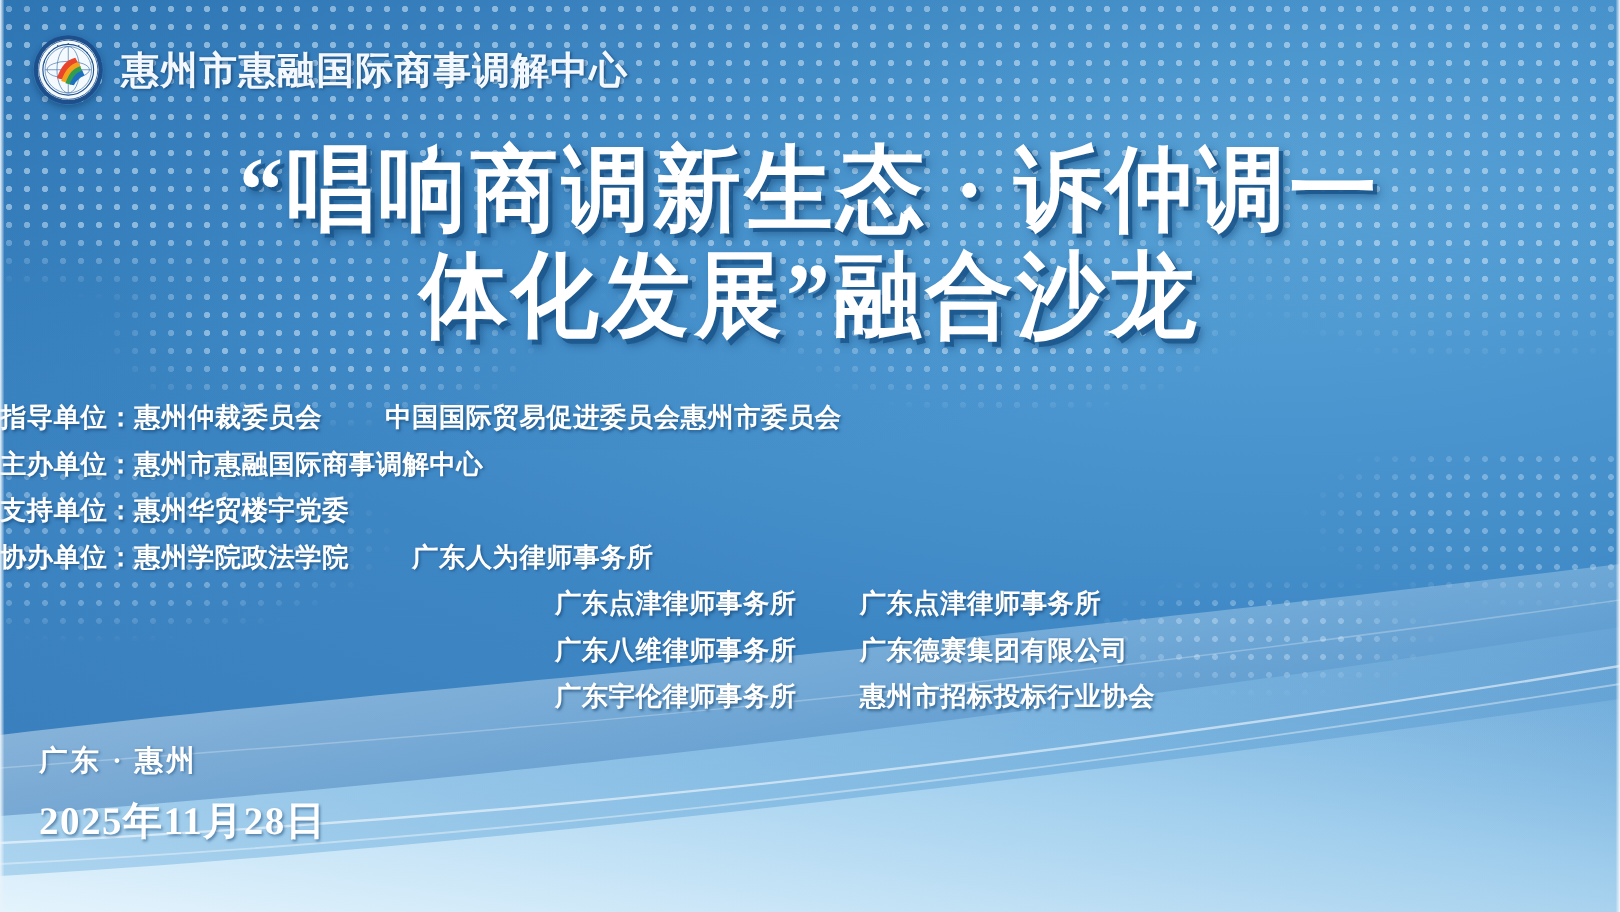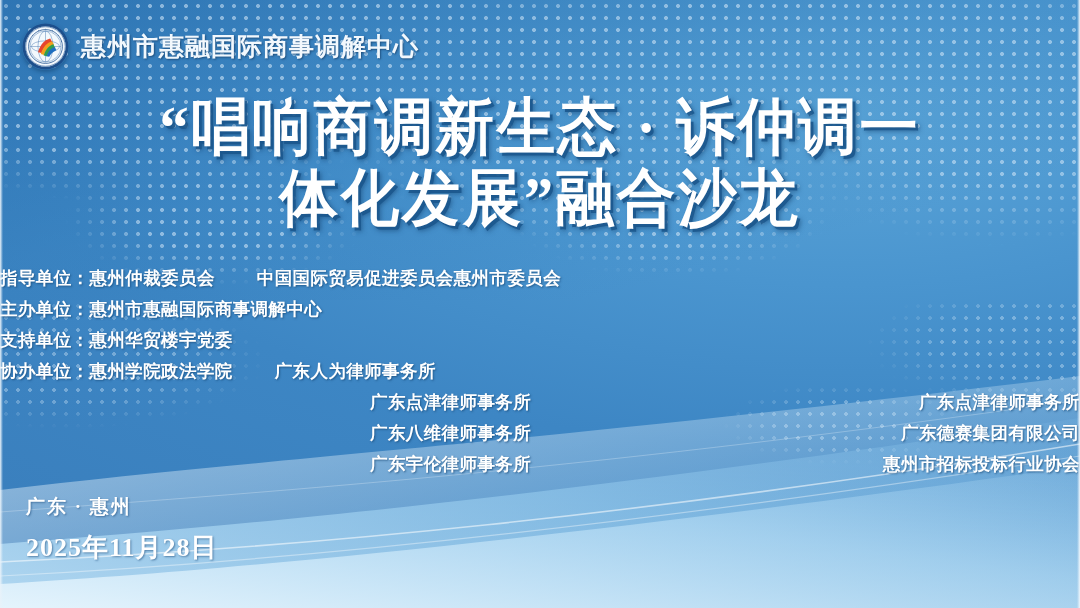--- a/index.html
+++ b/index.html
@@ -113,21 +113,21 @@
     font-weight:700;
     color:#ffffff;
     letter-spacing:.4px;
     text-shadow:1px 1px 2px rgba(22,70,116,.7);
   }
   .org-row{
     height:31px;
     display:flex;align-items:center;
     white-space:nowrap;
   }
-  .org-row.indent{padding-left:370px;justify-content:space-between;}
+  .org-row.indent{padding-left:370px;}
   .org-label{flex:0 0 auto;}
   .org-val{flex:0 0 auto;}
   .gap-md{display:inline-block;width:42px;}
 
   
   .footer{
     position:absolute;left:0;top:494px;width:100%;
     text-align:left;z-index:6;
     color:#ffffff;
     font-weight:700;

